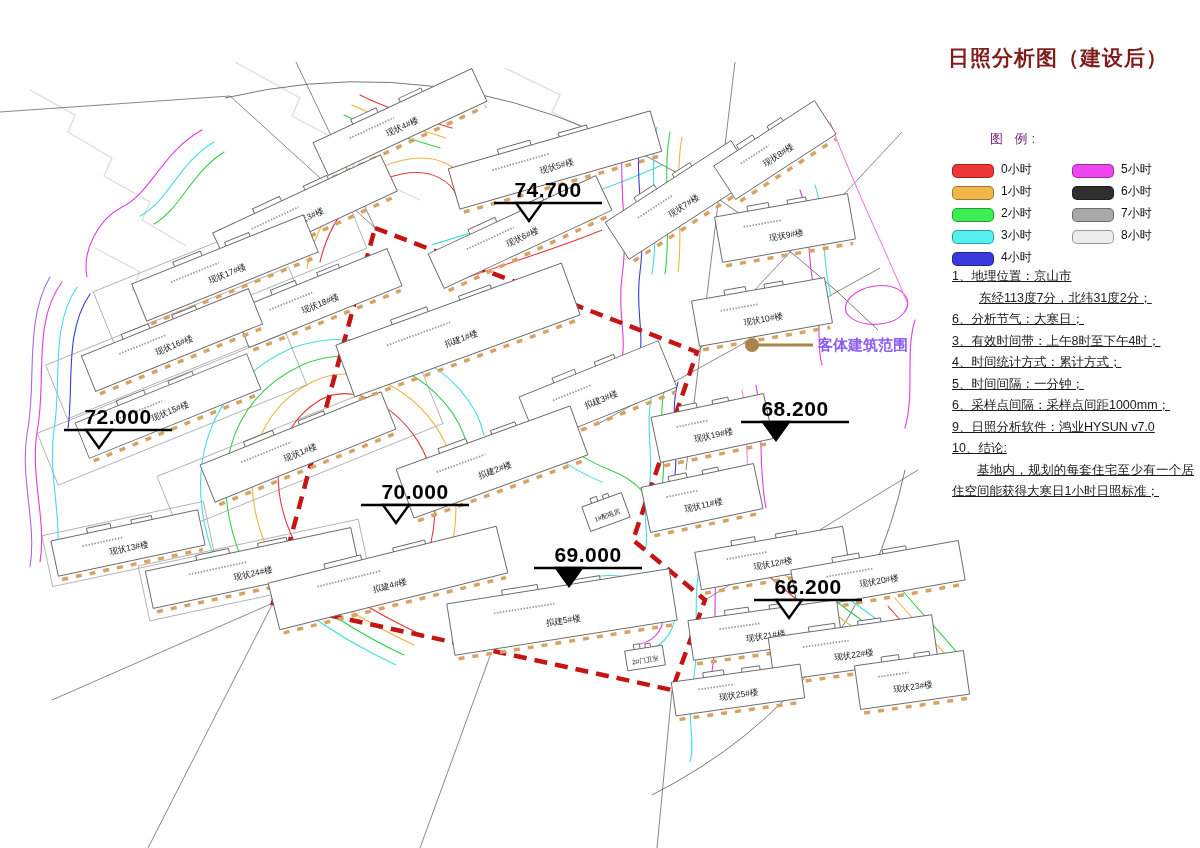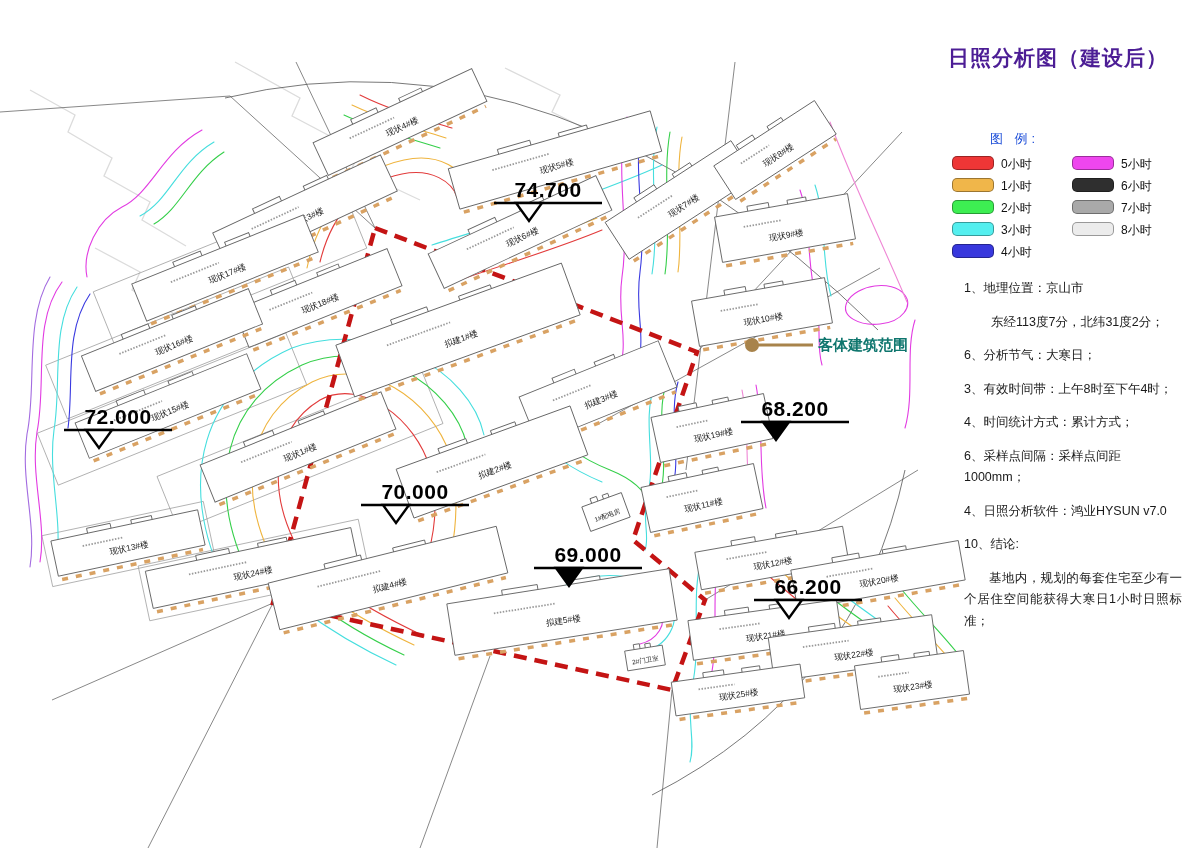--- a/index.html
+++ b/index.html
@@ -1,36 +1,36 @@
 <!DOCTYPE html>
 <html><head>
 <meta charset="utf-8">
 <style>
   html,body{margin:0;padding:0;}
   body{width:1200px;height:848px;position:relative;background:#ffffff;overflow:hidden;
        font-family:"Liberation Sans","DejaVu Sans",sans-serif;}
   #map-svg{position:absolute;left:0;top:0;}
   .panel{position:absolute;left:948px;top:0;width:248px;}
-  .title{position:absolute;left:0;top:44px;font-size:21px;font-weight:bold;color:#4c1d95;
+  .title{position:absolute;left:0;top:44px;font-size:21px;font-weight:bold;color:#7f1d1d;
          letter-spacing:1px;white-space:nowrap;}
   .legend{position:absolute;left:4px;top:130px;width:244px;}
-  .legend-header{margin-left:38px;font-size:13px;color:#1d4ed8;margin-bottom:8px;letter-spacing:4px;}
+  .legend-header{margin-left:38px;font-size:13px;color:#701a75;margin-bottom:8px;letter-spacing:4px;}
   .legend-cols{display:flex;}
   .legend-col{width:120px;}
-  .legend-item{display:flex;align-items:flex-start;height:22px;}
+  .legend-item{display:flex;align-items:flex-end;height:22px;}
   .swatch{width:40px;height:12px;border-radius:5px;border:1px solid rgba(0,0,0,.35);
           margin-right:7px;flex:0 0 auto;}
   .legend-label{font-size:12px;color:#111;}
   .notes{position:absolute;left:4px;top:266px;width:242px;font-size:12.5px;line-height:1.72;
          color:#1a1a1a;}
-  .note-line{margin:12px;}
+  .note-line{margin:0;text-decoration:underline;}
   .note-line.indent{padding-left:27px;}
   .note-line.para{text-indent:2em;text-align:justify;}
   .callout{position:absolute;left:818px;top:336px;font-size:15px;font-weight:bold;
-           color:#0f766e;white-space:nowrap;}
+           color:#8b5cf6;white-space:nowrap;}
 </style>
 </head>
 <body>
 
 <svg id="map-svg" width="1200" height="848" viewBox="0 0 1200 848">
     <path d="M30,90 L75,115 L68,132 L112,158 L104,176 L150,202 L142,220 L186,246" fill="none" stroke="#dcdcdc" stroke-width="1.3"></path>
     <path d="M235,62 L300,98 L292,116 L360,152 L352,168 L420,200" fill="none" stroke="#dcdcdc" stroke-width="1.3"></path>
     <path d="M95,248 L140,272 L132,290 L178,316" fill="none" stroke="#dcdcdc" stroke-width="1.3"></path>
     <path d="M505,68 L560,95 L552,112 L608,140" fill="none" stroke="#dcdcdc" stroke-width="1.3"></path>
     <line x1="0" y1="112" x2="230" y2="96" stroke="#555" stroke-width="0.7"></line>
@@ -422,20 +422,21 @@
           </div>
         </div>
     </div>
   </div>
   <div class="notes" id="notes">
       <div class="note-line">1、地理位置：京山市</div>
       <div class="note-line indent">东经113度7分，北纬31度2分；</div>
       <div class="note-line">6、分析节气：大寒日；</div>
       <div class="note-line">3、有效时间带：上午8时至下午4时；</div>
       <div class="note-line">4、时间统计方式：累计方式；</div>
+      <div class="note-line">5、时间间隔：一分钟；</div>
       <div class="note-line">6、采样点间隔：采样点间距1000mm；</div>
-      <div class="note-line">4、日照分析软件：鸿业HYSUN v7.0</div>
+      <div class="note-line">9、日照分析软件：鸿业HYSUN v7.0</div>
       <div class="note-line">10、结论:</div>
       <div class="note-line para">基地内，规划的每套住宅至少有一个居住空间能获得大寒日1小时日照标准；</div>
     </div>
 </div>
 
 <div class="callout">客体建筑范围</div>
 
 </body></html>

